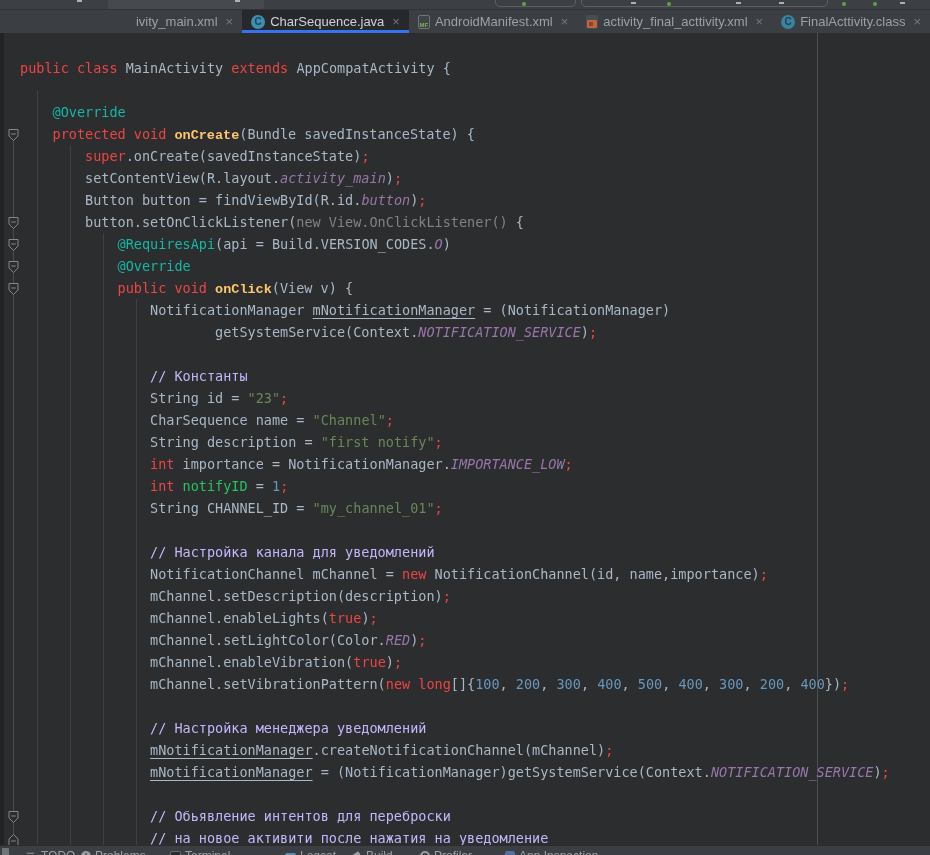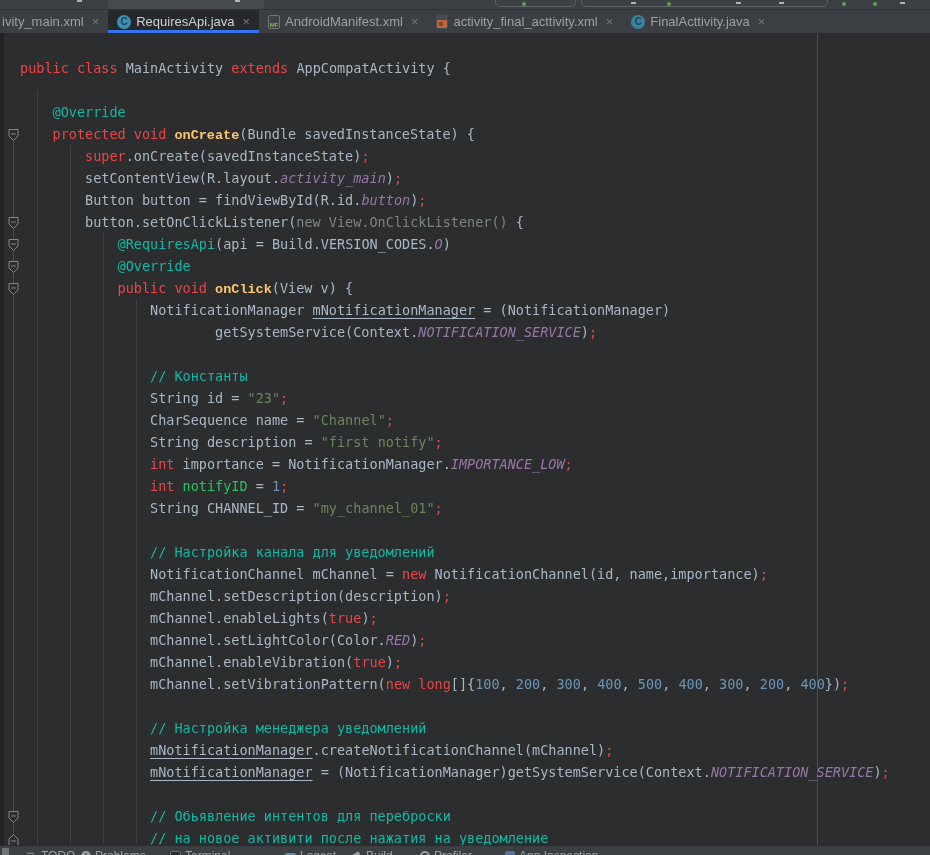--- a/index.html
+++ b/index.html
@@ -9,21 +9,21 @@
 
   
   #toolbar-strip { position:absolute; left:0; top:0; width:930px; height:10px; background:#3c4045; }
   .tb-fill { position:absolute; background:#46494d; border-radius:0 0 3px 3px; }
   .tb-outline { position:absolute; border:1px solid #5c6064; border-radius:5px; background:transparent; }
   .tb-dot-green { position:absolute; width:4px; height:4px; border-radius:50%; background:#57a64a; }
   .tb-mark { position:absolute; background:#aeb1b4; height:2px; width:5px; }
   #toolbar-seam { position:absolute; left:0; top:9px; width:930px; height:1px; background:#313437; }
 
   
-  #tabbar { position:absolute; left:0; top:10px; width:930px; height:23px; background:#3b3e42; display:flex; align-items:stretch; }
+  #tabbar { position:absolute; left:0; top:10px; width:930px; height:23px; background:#3b3e42; display:flex; align-items:stretch;justify-content:flex-end; }
   .tab { position:relative; display:flex; align-items:center; gap:5px; padding:0 9px; color:#9ba1a6; font-size:13px; cursor:default; white-space:nowrap; }
   .tab.active { background:#26282c; color:#ced3d8; }
   .tab.active::after { content:""; position:absolute; left:0; right:0; bottom:0; height:3px; background:#3574f0; }
   .tab.cut { padding-left:2px; }
   .tclose { color:#75797d; font-size:13px; margin-left:3px; }
   .icon-class { width:14px; height:14px; border-radius:50%; background:#3e8fae; color:#16465c; font-size:10px; font-weight:bold; display:flex; align-items:center; justify-content:center; flex:0 0 auto; }
   .icon-manifest { width:12px; height:14px; border:1px solid #6f7376; border-radius:2px; background:#3f4246; color:#77b25c; font-size:6px; font-weight:bold; display:flex; align-items:flex-end; justify-content:center; flex:0 0 auto; }
   .icon-layout { width:12px; height:14px; border-radius:2px; background:#4a4d50; position:relative; overflow:hidden; flex:0 0 auto; }
   .icon-layout::after { content:""; position:absolute; left:1px; right:1px; bottom:1px; height:8px; background:#bc6540; border-radius:1px; }
   .icon-layout::before { content:""; position:absolute; left:3px; bottom:3px; width:4px; height:4px; background:#8a4527; z-index:1; }
@@ -35,21 +35,21 @@
   #fold-line { position:absolute; left:13px; top:140px; width:1px; height:705px; background:#494c4e; }
   #margin-guide { position:absolute; left:817px; top:33px; width:1px; height:812px; background:#4b4f52; }
   .fold-marker { position:absolute; left:8px; }
   #code { position:absolute; left:20px; top:57px; font-family:"DejaVu Sans Mono", monospace; font-size:13.5px; line-height:22px; white-space:pre; }
   .cl { height:22px; }
   .tk-k { color:#ef4444; }
   .tk-a { color:#14b8a6; }
   .tk-m { color:#ffc66d; font-weight:bold;font-family:Liberation Mono, monospace; }
   .tk-s { color:#6a8759; }
   .tk-n { color:#6897bb; }
-  .tk-c { color:#14b8a6;margin-top:8px; }
+  .tk-c { color:#c4b5fd;margin-top:8px; }
   .tk-f { color:#9876aa; font-style:italic;text-align:right; }
   .tk-d { color:#a9b7c6; }
   .tk-g { color:#7e8486; }
   .tk-u { color:#a9b7c6; text-decoration:underline; text-underline-offset:3px; }
   .tk-x { color:#22c55e; }
 
   
   #bottombar { position:absolute; left:0; top:845px; width:930px; height:18px; background:#3b3e42; border-top:1px solid #2a2c2e; }
   .bw-item { position:absolute; top:3px; display:flex; align-items:center; gap:4px; color:#9da1a5; font-size:12px; white-space:nowrap; }
   .bw-ic { display:inline-block; }
@@ -86,36 +86,36 @@
     <div id="toolbar-seam"></div>
   </div>
 
   <div id="tabbar">
       <div class="tab cut">
         <span>ivity_main.xml</span>
         <span class="tclose">×</span>
       </div>
       <div class="tab active">
         <span class="icon-class">C</span>
-        <span>RequiresApi.java</span>
+        <span>CharSequence.java</span>
         <span class="tclose">×</span>
       </div>
       <div class="tab">
         <span class="icon-manifest">MF</span>
         <span>AndroidManifest.xml</span>
         <span class="tclose">×</span>
       </div>
       <div class="tab">
         <span class="icon-layout"></span>
         <span>activity_final_acttivity.xml</span>
         <span class="tclose">×</span>
       </div>
       <div class="tab">
         <span class="icon-class" style="opacity: 0.85;">C</span>
-        <span>FinalActtivity.java</span>
+        <span>FinalActtivity.class</span>
         <span class="tclose">×</span>
       </div>
     </div>
 
   <div id="editor-bg"></div>
   <div id="left-edge"></div>
   <div id="fold-line"></div>
   <div class="vguide" style="left:37px; top:90px; height:755px;"></div>
   <div class="vguide" style="left:70px; top:145px; height:700px;"></div>
   <div class="vguide" style="left:103px; top:233px; height:612px;"></div>

